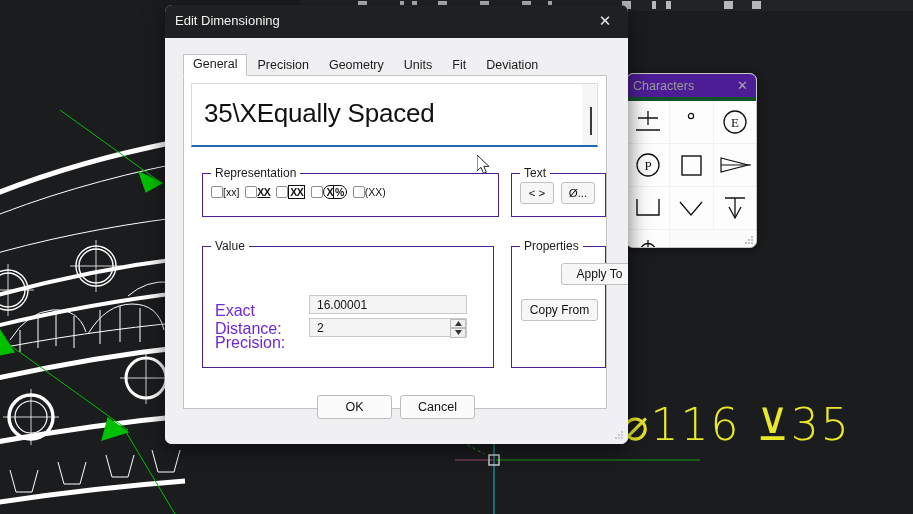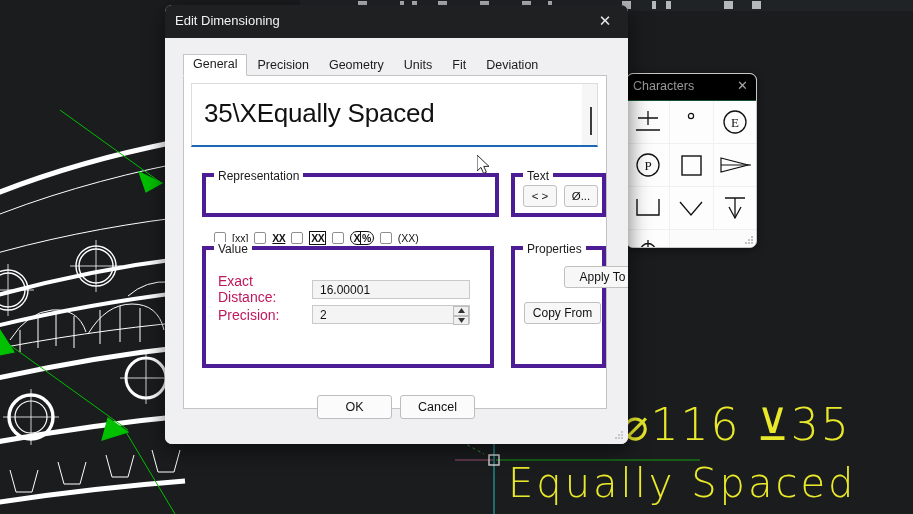--- a/index.html
+++ b/index.html
@@ -33,22 +33,22 @@
   #cad-note-text { left:508px; top:460px; font-size:40px; letter-spacing:3px; }
 
   
   #characters-palette {
     position:absolute; left:626px; top:73px; width:131px; height:175px;
     background:#fbfbfb; border:1px solid #c8c8c8;
     border-radius:7px; box-shadow:0 2px 9px rgba(0,0,0,.45);
     overflow:hidden;
   }
   #characters-titlebar {
-    height:27px; background:#000000; position:relative;
-    border-bottom:1px solid #14532d;
+    height:27px; background:#4c1d95; position:relative;
+    border-bottom:4px solid #14532d;
   }
   #characters-title {
     position:absolute; left:6px; top:5px; font-size:12.5px; color:#9a9a9a;
   }
   #characters-close {
     position:absolute; right:8px; top:5px; font-size:13px; color:#a8a8a8;
     cursor:pointer; line-height:1;
   }
   #characters-grid {
     display:grid; grid-template-columns:repeat(3,43.3px);
@@ -120,32 +120,32 @@
     font-family:"Liberation Sans", sans-serif; letter-spacing:-.2px;
   }
   #dim-text-scrollbar {
     position:absolute; right:0; top:0; bottom:0; width:15px; background:#f6f6f6;
   }
   #dim-text-caret {
     position:absolute; right:5px; top:23px; width:2px; height:28px; background:#3a3a3a;
   }
 
   
-  .group { position:absolute; border:4px solid #4c1d95; }
+  .group { position:absolute; border:1px solid #4c1d95; }
   .group > .group-label {
     position:absolute; top:-8px; left:8px; background:#ffffff;
     padding:0 4px; font-size:12px; color:#1b1b1b;
   }
 
   #group-representation { left:16px; top:97px; width:297px; height:44px; }
   #rep-row {
     position:absolute; left:8px; top:11px; display:flex;
     align-items:center; gap:6px;
   }
-  .rep-item { display:flex; align-items:center; gap:6px;margin-top:43px; }
+  .rep-item { display:flex; align-items:center; gap:0; }
   .cbox {
     width:12px; height:12px; border:1px solid #8f8f8f; background:#fff;
     border-radius:2px; cursor:pointer; flex:none;
   }
   .rep-glyph { font-size:10.5px; color:#111; font-family:"Liberation Sans", sans-serif; }
   .rep-underline { text-decoration:underline; font-weight:600; letter-spacing:-.5px; }
   .rep-boxed {
     border:1.6px solid #111; padding:0 1px; font-weight:600; letter-spacing:-.5px;
   }
   .rep-pill {
@@ -157,21 +157,21 @@
   #group-text { left:325px; top:97px; width:95px; height:44px; }
   #text-row { position:absolute; left:8px; top:8px; display:flex; gap:7px; }
   .mini-btn {
     min-width:34px; height:22px; border:1px solid #c0c0c0; border-radius:3px;
     background:#f7f7f7; font-size:11.5px; color:#111; cursor:pointer;
     display:flex; align-items:center; justify-content:center; padding:0 5px;
   }
 
   #group-value { left:16px; top:170px; width:292px; height:122px; }
   .field-row { position:absolute; left:12px; display:flex; align-items:center; }
-  .field-label { width:94px; font-size:14px; color:#be185d; }
+  .field-label { width:94px; font-size:16px; color:#6d28d9;margin-top:32px; }
   .field-input {
     width:158px; height:19px; border:1px solid #c9c9c9; background:#f4f4f4;
     font-size:12px; color:#111; padding:0 0 0 7px; line-height:19px;
     font-family:"Liberation Sans", sans-serif;
   }
   .field-input.white { background:#fdfdfd; }
   #row-exact { top:23px; }
   #row-precision { top:55px; }
   #row-linear { top:85px; }
   #precision-wrap { position:relative; display:flex; }
@@ -285,21 +285,20 @@
     <i class="tb-icon" style="left:222px;"></i>
     <i class="tb-icon" style="left:248px; width:4px;"></i>
     <i class="tb-icon" style="left:322px;"></i>
     <i class="tb-icon" style="left:352px; width:4px;"></i>
     <i class="tb-icon" style="left:366px; width:5px;"></i>
     <i class="tb-icon" style="left:424px;"></i>
     <i class="tb-icon" style="left:452px;"></i>
   </div>
 
   <div class="cad-text" id="cad-dim-text">⌀116 ⊻35</div>
-  <div class="cad-text" id="cad-note-text">Equally Spaced</div>
 </div>
 
 <div id="characters-palette">
   <div id="characters-titlebar">
     <div id="characters-title">Characters</div>
     <div id="characters-close">✕</div>
   </div>
 
   <div id="characters-grid">
 

